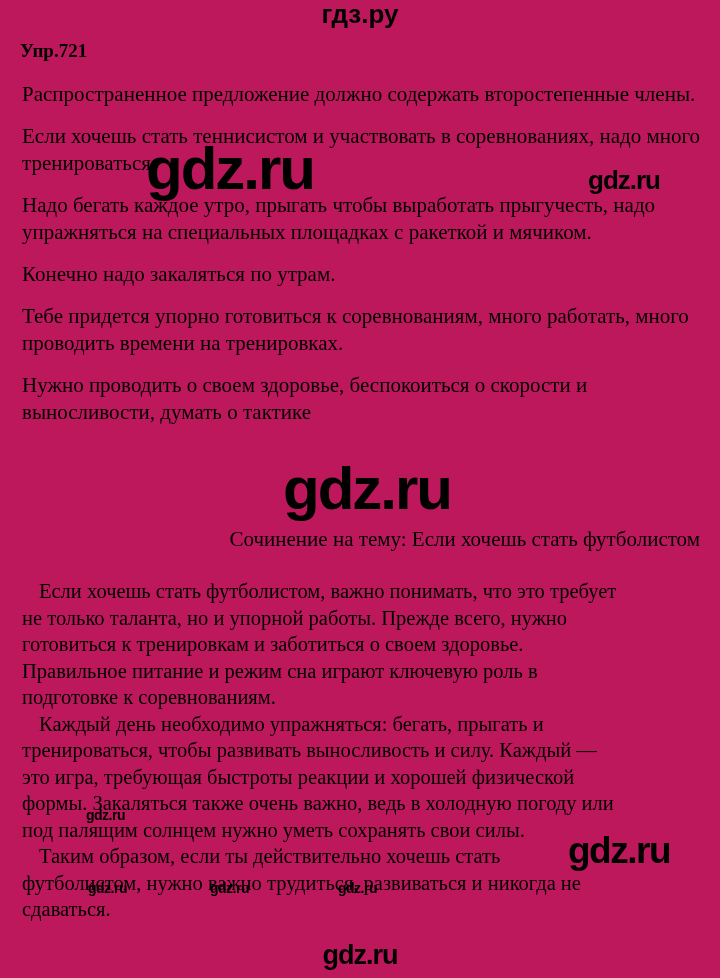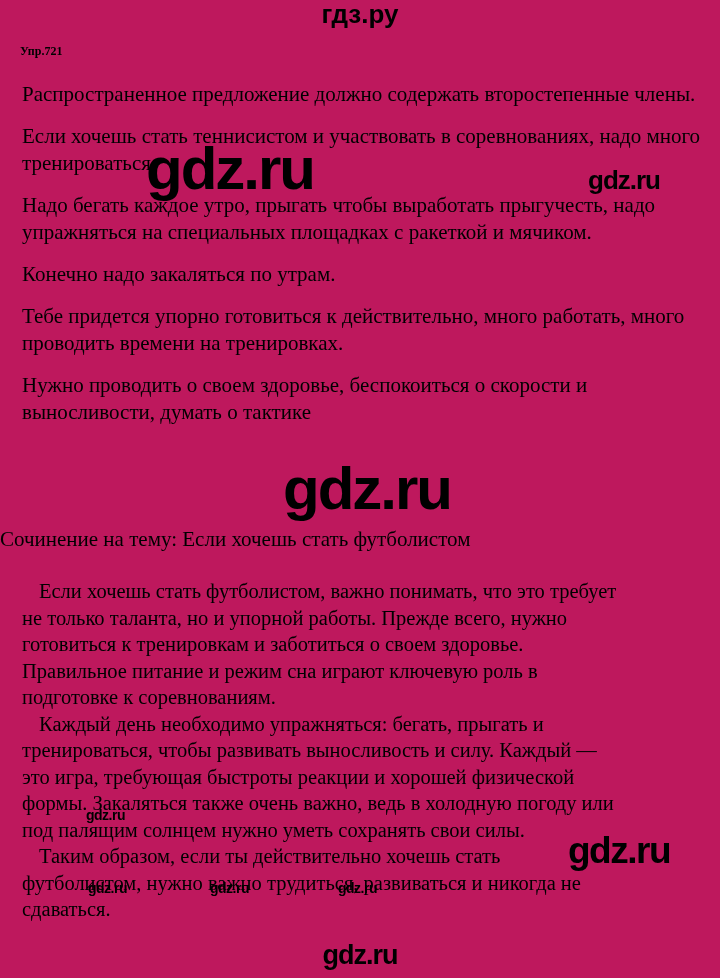--- a/index.html
+++ b/index.html
@@ -14,33 +14,33 @@
   .site-title {
     position:absolute; top:0; left:0; width:720px;
     text-align:center;
     font-family:"Liberation Sans", sans-serif;
     font-weight:bold; font-size:26px; line-height:28px;
     color:#000;
   }
   .exercise-label {
     position:absolute; top:41px; left:20px;
     font-family:"Liberation Serif", serif;
-    font-weight:bold; font-size:12px; line-height:20px;
+    font-weight:bold; font-size:19px; line-height:20px;
   }
   .answer-block {
     position:absolute; top:81px; left:22px; width:692px;
   }
   .answer-block p {
     margin:0 0 15px 0;
     font-size:21px; line-height:27px;
     white-space:pre;
   }
   .essay-heading {
     position:absolute; top:527px; left:0; width:700px;
-    text-align:left;
+    text-align:right;
     font-size:21px; line-height:25px;
   }
   .essay-block {
     position:absolute; top:578px; left:22px; width:694px;
   }
   .essay-block p {
     margin:0;
     font-size:20.5px; line-height:26.5px;
     text-indent:17px;
     white-space:pre;
@@ -73,21 +73,21 @@
 
   <div class="exercise-label">Упр.721</div>
 
   <div class="answer-block">
     <p>Распространенное предложение должно содержать второстепенные члены.</p>
     <p>Если хочешь стать теннисистом и участвовать в соревнованиях, надо много
 тренироваться.</p>
     <p>Надо бегать каждое утро, прыгать чтобы выработать прыгучесть, надо
 упражняться на специальных площадках с ракеткой и мячиком.</p>
     <p>Конечно надо закаляться по утрам.</p>
-    <p>Тебе придется упорно готовиться к действительно, много работать, много
+    <p>Тебе придется упорно готовиться к соревнованиям, много работать, много
 проводить времени на тренировках.</p>
     <p>Нужно проводить о своем здоровье, беспокоиться о скорости и
 выносливости, думать о тактике</p>
   </div>
 
   <div class="essay-heading">Сочинение на тему: Если хочешь стать футболистом</div>
 
   <div class="essay-block">
     <p>Если хочешь стать футболистом, важно понимать, что это требует
 не только таланта, но и упорной работы. Прежде всего, нужно

